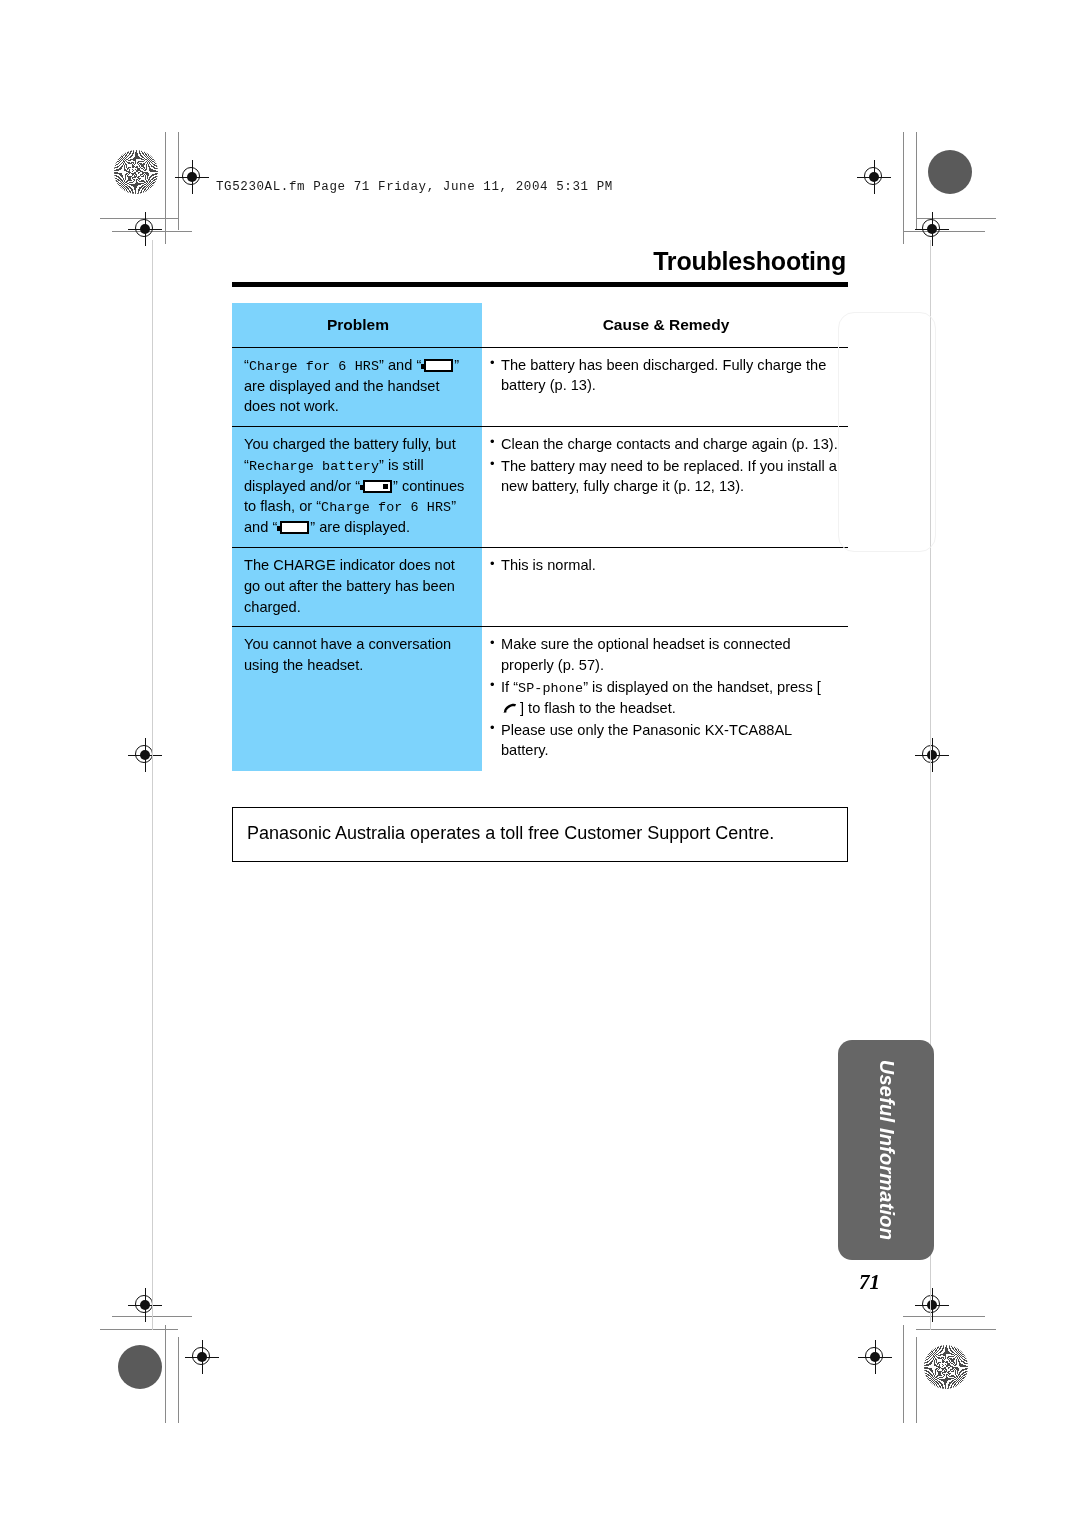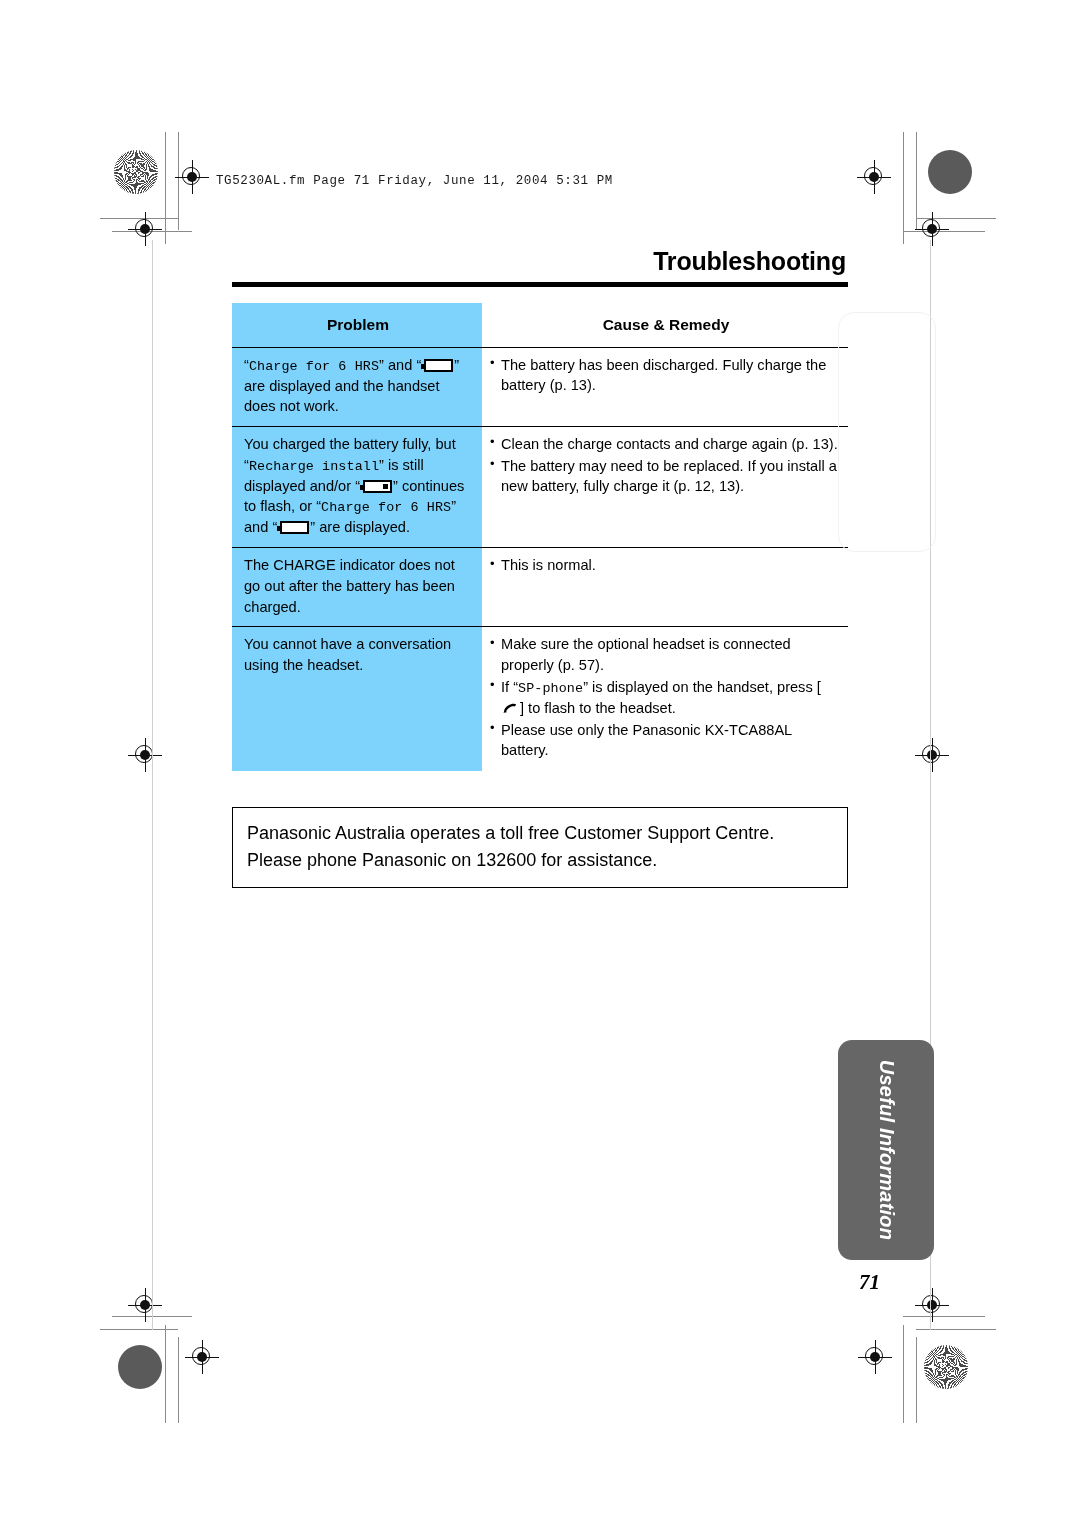--- a/index.html
+++ b/index.html
@@ -347,21 +347,21 @@
     <div class="cx"></div>
       <div class="cy"></div>
       <div class="ring"></div>
       <div class="dot"></div>
   </div>
 
   <div class="mark-line v" style="left:152px; top:240px; height:1090px; background:#cfcfcf;"></div>
   <div class="mark-line v" style="left:930px; top:240px; height:1090px; background:#cfcfcf;"></div>
 </div>
 
-<div class="filmline" style="left:216px; top:174px;">TG5230AL.fm  Page 71  Friday, June 11, 2004  5:31 PM</div>
+<div class="filmline" style="left:216px; top:180px;">TG5230AL.fm  Page 71  Friday, June 11, 2004  5:31 PM</div>
 
 <div class="page">
 
   <div class="chapter-title">Troubleshooting</div>
   <div class="title-rule"></div>
 
   <table class="tbl">
     <colgroup>
         <col class="c1">
         <col class="c2">
@@ -379,21 +379,21 @@
           <span>“</span><span class="batt"></span><span>” are displayed and the handset does not work.</span>
         </td>
         <td class="col-cause">
           <ul class="blist">
             <li>The battery has been discharged. Fully charge the battery (p. 13).</li>
           </ul>
         </td>
       </tr>
 
       <tr>
-        <td class="col-problem"><span>You charged the battery fully, but “</span><span class="mono">Recharge install</span><span>” is still displayed and/or “</span><span class="batt"><span class="bar"></span></span><span>” continues to flash, or “</span><span class="mono">Charge for 6 HRS</span><span>” and “</span><span class="batt"></span><span>” are displayed.</span>
+        <td class="col-problem"><span>You charged the battery fully, but “</span><span class="mono">Recharge battery</span><span>” is still displayed and/or “</span><span class="batt"><span class="bar"></span></span><span>” continues to flash, or “</span><span class="mono">Charge for 6 HRS</span><span>” and “</span><span class="batt"></span><span>” are displayed.</span>
         </td>
         <td class="col-cause">
           <ul class="blist">
             <li>Clean the charge contacts and charge again (p. 13).</li>
             <li>The battery may need to be replaced. If you install a new battery, fully charge it (p. 12, 13).</li>
           </ul>
         </td>
       </tr>
 
       <tr>
@@ -417,21 +417,20 @@
             </li>
             <li>Please use only the Panasonic KX-TCA88AL battery.</li>
           </ul>
         </td>
       </tr>
     </tbody>
   </table>
 
   <div class="notebox">
     <div>Panasonic Australia operates a toll free Customer Support Centre.</div>
-    <div>Please phone Panasonic on 132600 for assistance.</div>
   </div>
 </div>
 
 <div class="tab-ghost"></div>
 <div class="tab-active">
   <span>Useful Information</span>
 </div>
 
 <div class="folio">71</div>
 

